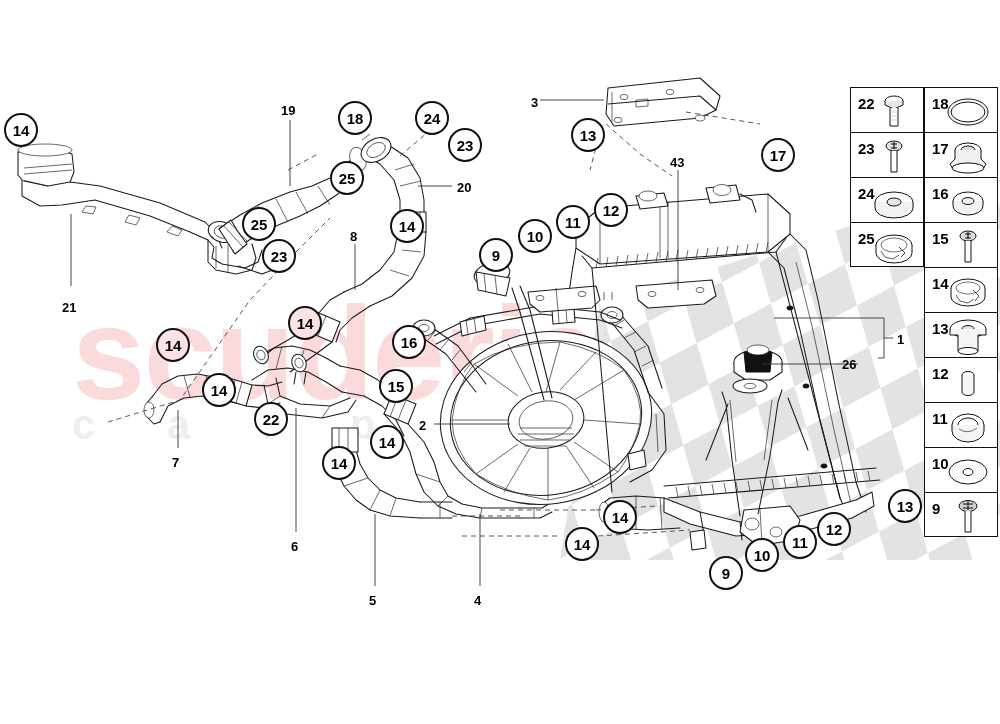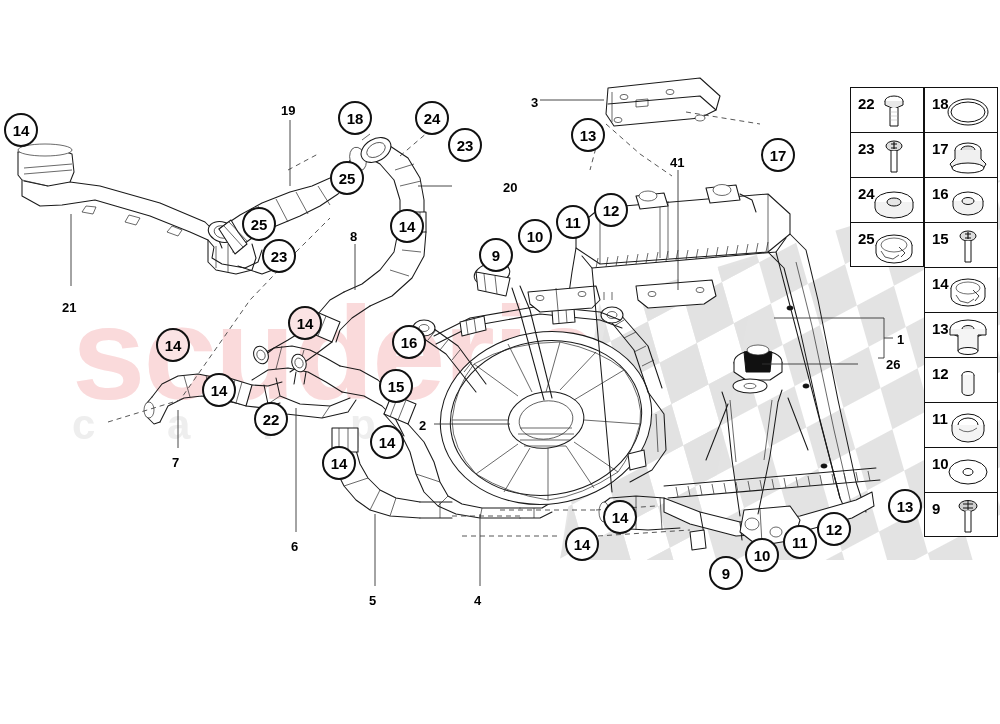--- a/index.html
+++ b/index.html
@@ -480,32 +480,32 @@
       <div class="co" style="left: 565px; top: 527px;">14</div>
       <div class="co" style="left: 709px; top: 556px;">9</div>
       <div class="co" style="left: 745px; top: 538px;">10</div>
       <div class="co" style="left: 783px; top: 525px;">11</div>
       <div class="co" style="left: 817px; top: 512px;">12</div>
       <div class="co" style="left: 888px; top: 489px;">13</div>
     </div>
 
   <div id="numlabel-layer">
       <div class="nl" style="left: 281px; top: 103px;">19</div>
-      <div class="nl" style="left: 457px; top: 180px; margin-left: 46px;">20</div>
+      <div class="nl" style="left: 457px; top: 180px;">20</div>
       <div class="nl" style="left: 531px; top: 95px;">3</div>
-      <div class="nl" style="left: 670px; top: 155px;">41</div>
+      <div class="nl" style="left: 670px; top: 155px;">43</div>
       <div class="nl" style="left: 62px; top: 300px;">21</div>
       <div class="nl" style="left: 350px; top: 229px;">8</div>
       <div class="nl" style="left: 419px; top: 418px;">2</div>
       <div class="nl" style="left: 172px; top: 455px;">7</div>
       <div class="nl" style="left: 291px; top: 539px;">6</div>
       <div class="nl" style="left: 369px; top: 593px;">5</div>
       <div class="nl" style="left: 474px; top: 593px;">4</div>
       <div class="nl" style="left: 897px; top: 332px;">1</div>
-      <div class="nl" style="left: 886px; top: 357px;">26</div>
+      <div class="nl" style="left: 842px; top: 357px;">26</div>
     </div>
 
   <div class="legend">
 
     <div class="lgbox" style="left:850px;top:87px;width:74px;height:180px;">
       <div class="lgcell" style="left:0;top:0;width:100%;height:45px;">
         <span class="lgnum">22</span>
         <svg class="lgart" viewBox="0 0 46 40">
           <ellipse cx="23" cy="9" rx="9" ry="5" fill="#fff" stroke="#111"></ellipse>
           <path d="M14,9 L14,13 L23,17 L32,13 L32,9" fill="#e8e8e8" stroke="#111"></path>

